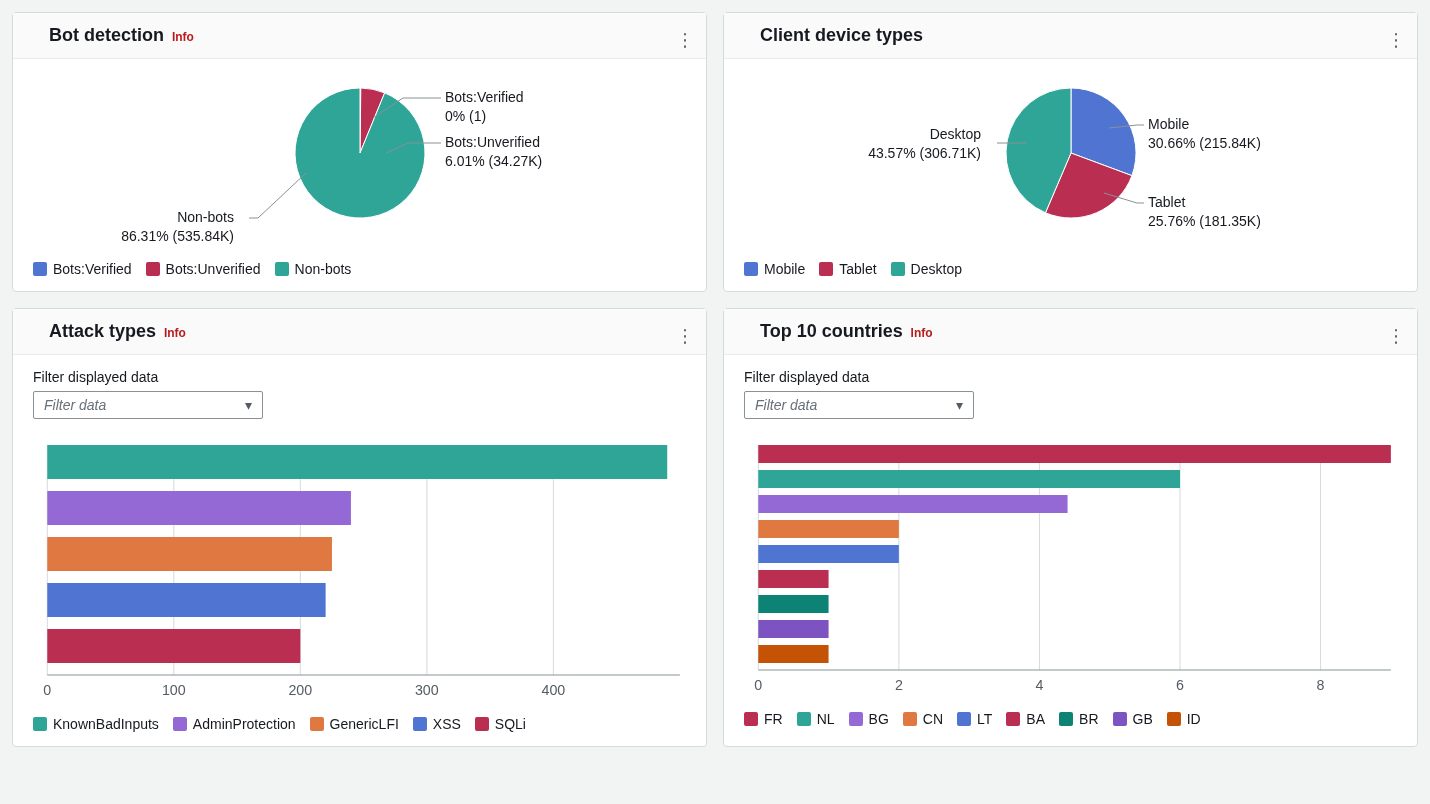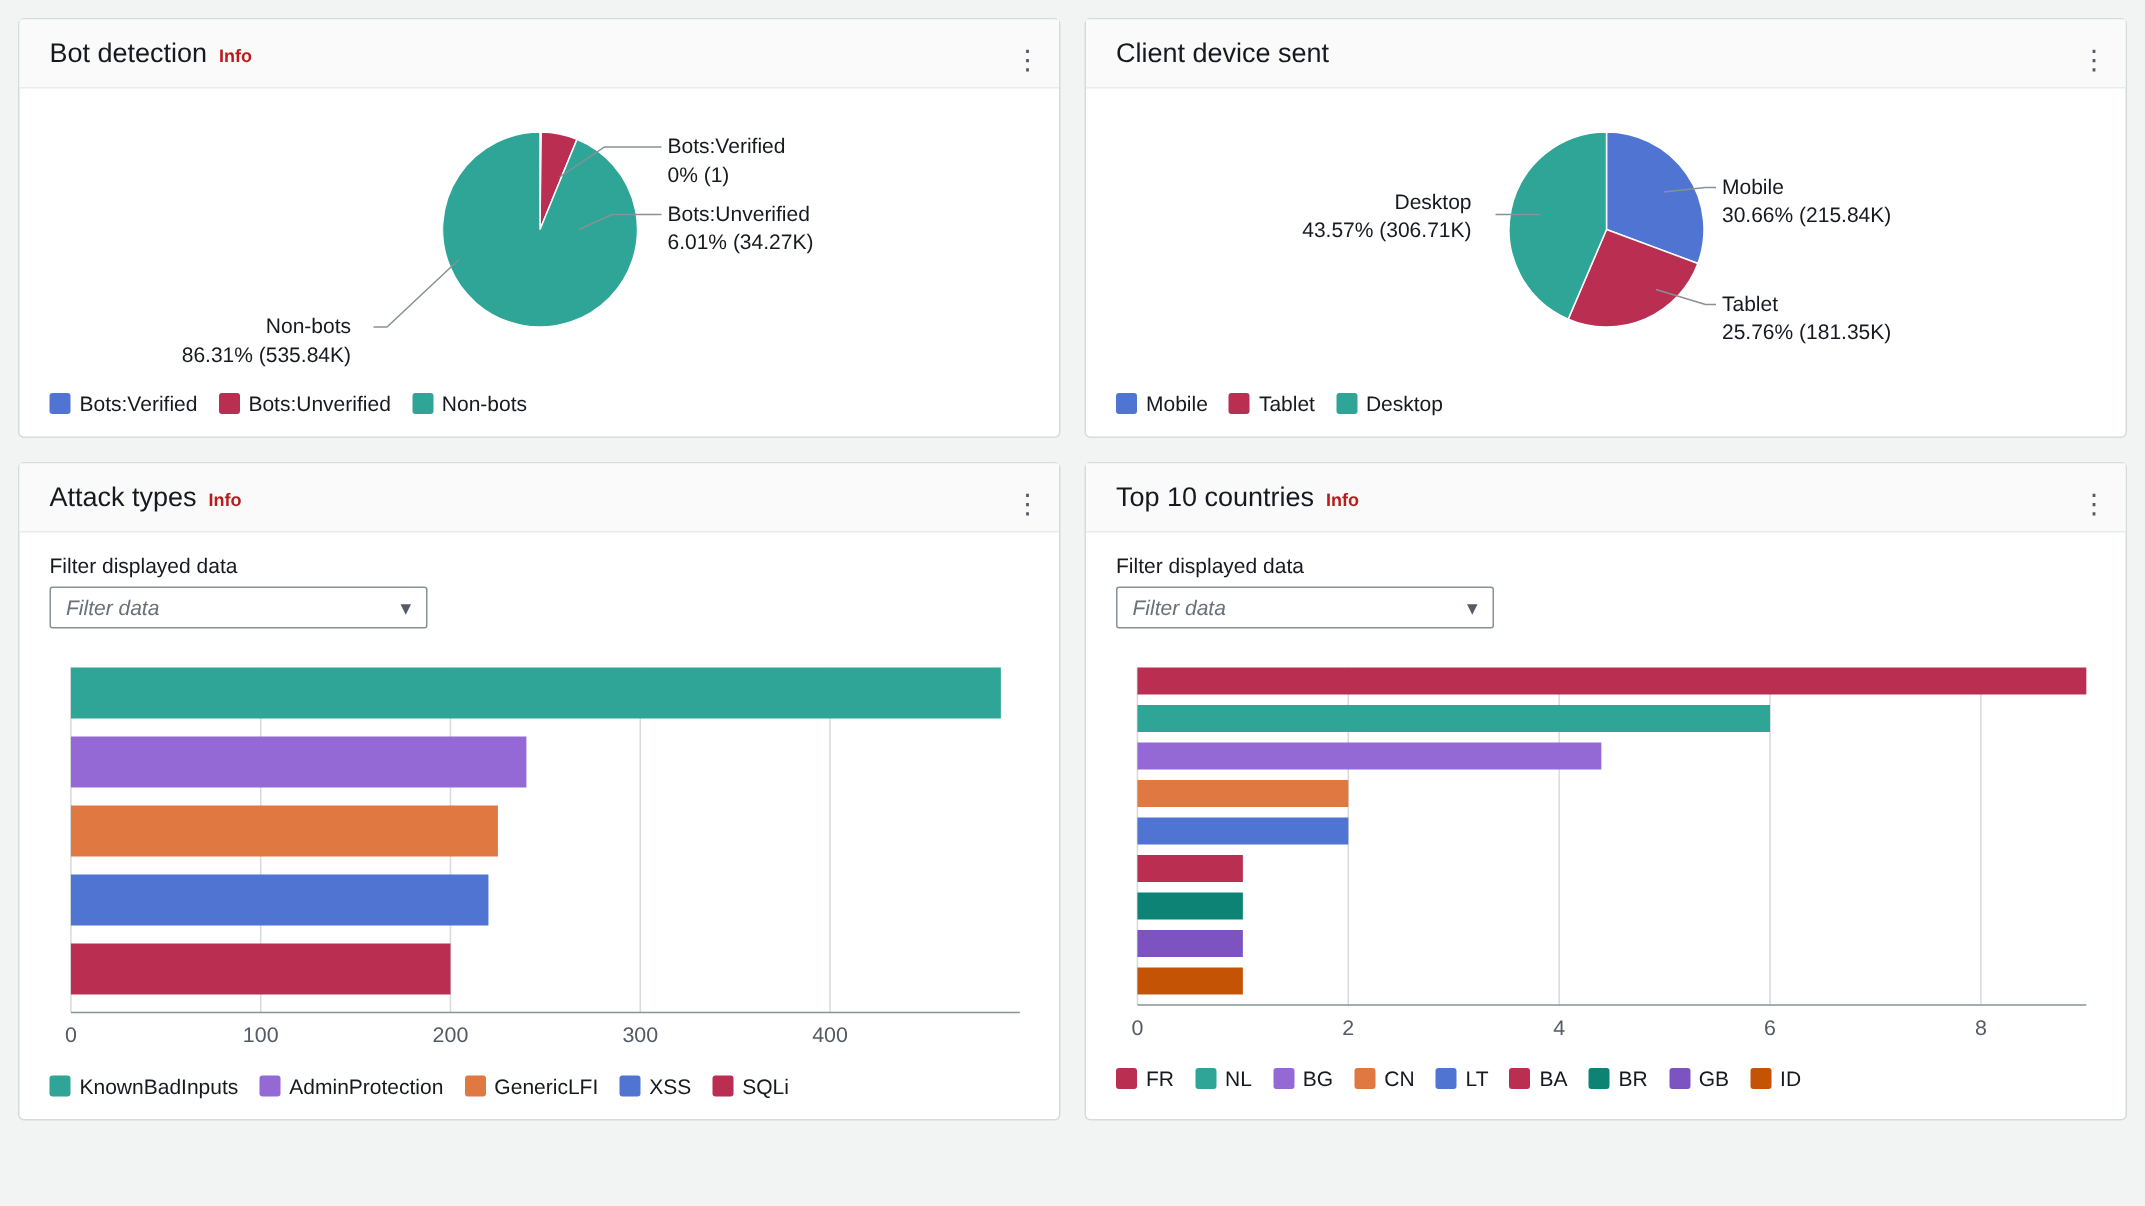--- a/index.html
+++ b/index.html
@@ -24,23 +24,24 @@
     flex-direction: column;
   }
   .panel-header {
     padding: 12px 20px;
     border-bottom: 1px solid #e9ebed;
     position: relative;
     background: #fafafa;
   }
   .panel-title {
     font-size: 18px;
-    font-weight: 400;
+    font-weight: 700;
     color: #16191f;
     display: inline;
+    margin-left: 16px;
   }
   .info-link {
     font-size: 12px;
     color: #b91c1c;
     font-weight: 700;
     margin-left: 4px;
     cursor: pointer;
   }
   .panel-desc {
     font-size: 12px;
@@ -63,21 +64,21 @@
     display: flex;
     flex-wrap: wrap;
     gap: 14px;
     margin-top: 8px;
     font-size: 14px;
   }
   .legend-item { display: flex; align-items: center; gap: 6px; }
   .swatch { width: 14px; height: 14px; border-radius: 2px; }
   .filter-label { font-size: 14px; margin-bottom: 6px; }
   .select-mock {
-    width: 252px;
+    width: 230px;
     border: 1px solid #879196;
     border-radius: 2px;
     padding: 5px 10px;
     font-size: 14px;
     color: #687078;
     font-style: italic;
     background: #fff;
     display: flex;
     justify-content: space-between;
     align-items: center;
@@ -143,21 +144,21 @@
           <div class="legend-item">
             <span class="swatch" style="background:#2ea597"></span>
             <span>Non-bots</span>
           </div>
         </div>
     </div>
   </div>
 
   <div class="panel">
     <div class="panel-header">
-      <span class="panel-title">Client device sent</span>
+      <span class="panel-title">Client device types</span>
       <div class="kebab">⋮</div>
     </div>
     <div class="panel-body">
       <div class="pie-wrap">
         <div class="pie-svg-container" id="device-pie"><svg width="130" height="130" viewBox="0 0 130 130">
               <path d="M 65 65 L 65 0 A 65 65 0 0 1 125.92845320469362 87.64340058567748 Z" fill="#4f74d1" stroke="#fff" stroke-width="1"></path>
               <path d="M 65 65 L 125.92845320469362 87.64340058567748 A 65 65 0 0 1 39.46437247951479 124.77400544664076 Z" fill="#ba2e52" stroke="#fff" stroke-width="1"></path>
               <path d="M 65 65 L 39.46437247951479 124.77400544664076 A 65 65 0 0 1 64.99999999999999 0 Z" fill="#2ea597" stroke="#fff" stroke-width="1"></path>
             </svg></div>
         <svg style="position:absolute;left:0;top:0;width:100%;height:100%;pointer-events:none">

